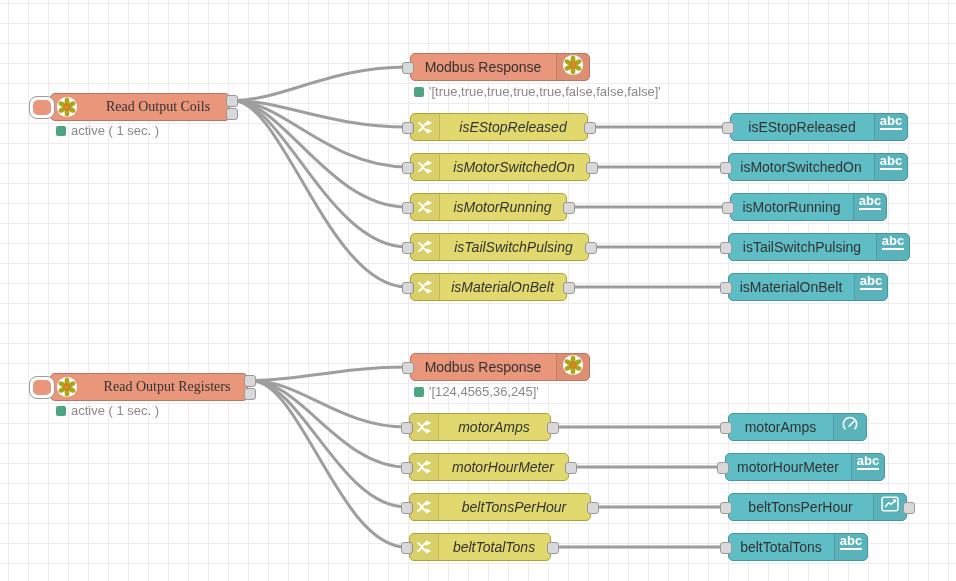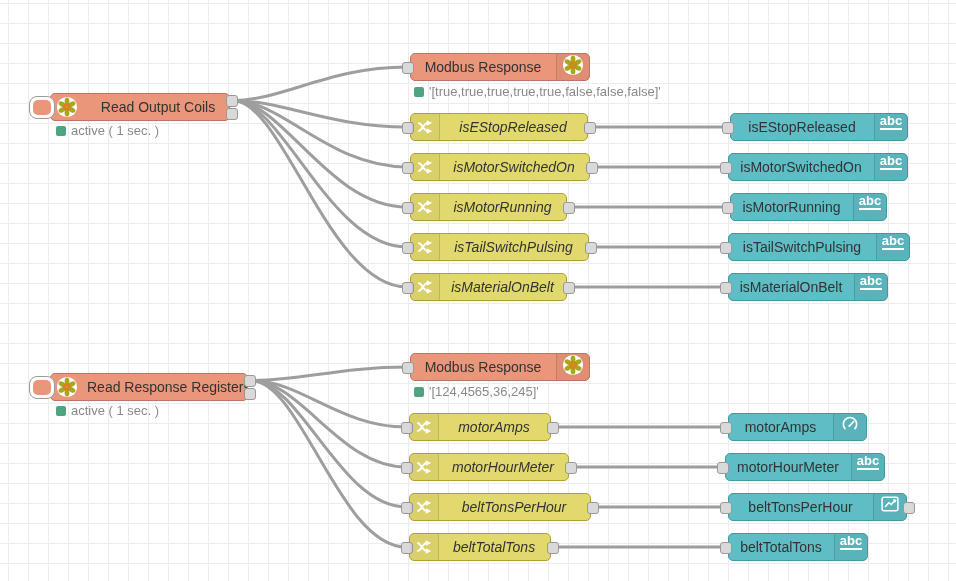--- a/index.html
+++ b/index.html
@@ -23,21 +23,21 @@
   .wire{stroke:var(--wire); stroke-width:3; fill:none; stroke-linecap:round;}
   .node{
     position:absolute; height:28px; box-sizing:border-box;
     border-radius:5px; border:1px solid; font-size:14px; color:var(--label);
     line-height:26px; white-space:nowrap;
   }
   .salmon{background:var(--salmon); border-color:var(--salmon-border);}
   .yellow{background:var(--yellow); border-color:var(--yellow-border);}
   .teal{background:var(--teal); border-color:var(--teal-border);}
   .label{display:block; text-align:center; overflow:hidden;}
-  .pad-l{padding-left:36px;}
+  .pad-l{padding-left:36px;font-family:Liberation Serif, serif;}
   .pad-r{padding-right:34px;}
   .italic{font-style:italic;}
   .port{
     position:absolute; width:10px; height:10px; border-radius:3px;
     background:var(--port-fill); border:1px solid var(--port-border);
   }
   .port.in{left:-9px; top:8px;}
   .port.out{right:-9px; top:8px;}
   .port.out1{right:-9px; top:1px;}
   .port.out2{right:-9px; top:14px;}
@@ -270,21 +270,21 @@
             <ellipse cx="12" cy="5.8" rx="2.6" ry="4.1" transform="rotate(60 12 12)"></ellipse>
             <ellipse cx="12" cy="5.8" rx="2.6" ry="4.1" transform="rotate(120 12 12)"></ellipse>
             <ellipse cx="12" cy="5.8" rx="2.6" ry="4.1" transform="rotate(180 12 12)"></ellipse>
             <ellipse cx="12" cy="5.8" rx="2.6" ry="4.1" transform="rotate(240 12 12)"></ellipse>
             <ellipse cx="12" cy="5.8" rx="2.6" ry="4.1" transform="rotate(300 12 12)"></ellipse>
           </g>
           <circle cx="12" cy="12" r="4.1" fill="#DE7F1D"></circle>
           <circle cx="12" cy="12" r="1.7" fill="#A8A81F"></circle>
         </svg>
     </span>
-    <span class="label pad-l">Read Response Registers</span>
+    <span class="label pad-l">Read Output Registers</span>
     <span class="port out1"></span>
     <span class="port out2"></span>
   </div>
   <div class="status" style="left:56px;top:403px;">
     <span class="status-dot"></span>
     <span>active ( 1 sec. )</span>
   </div>
 
   <div class="node salmon" style="left:410px;top:353px;width:180px;">
     <span class="port in"></span>

